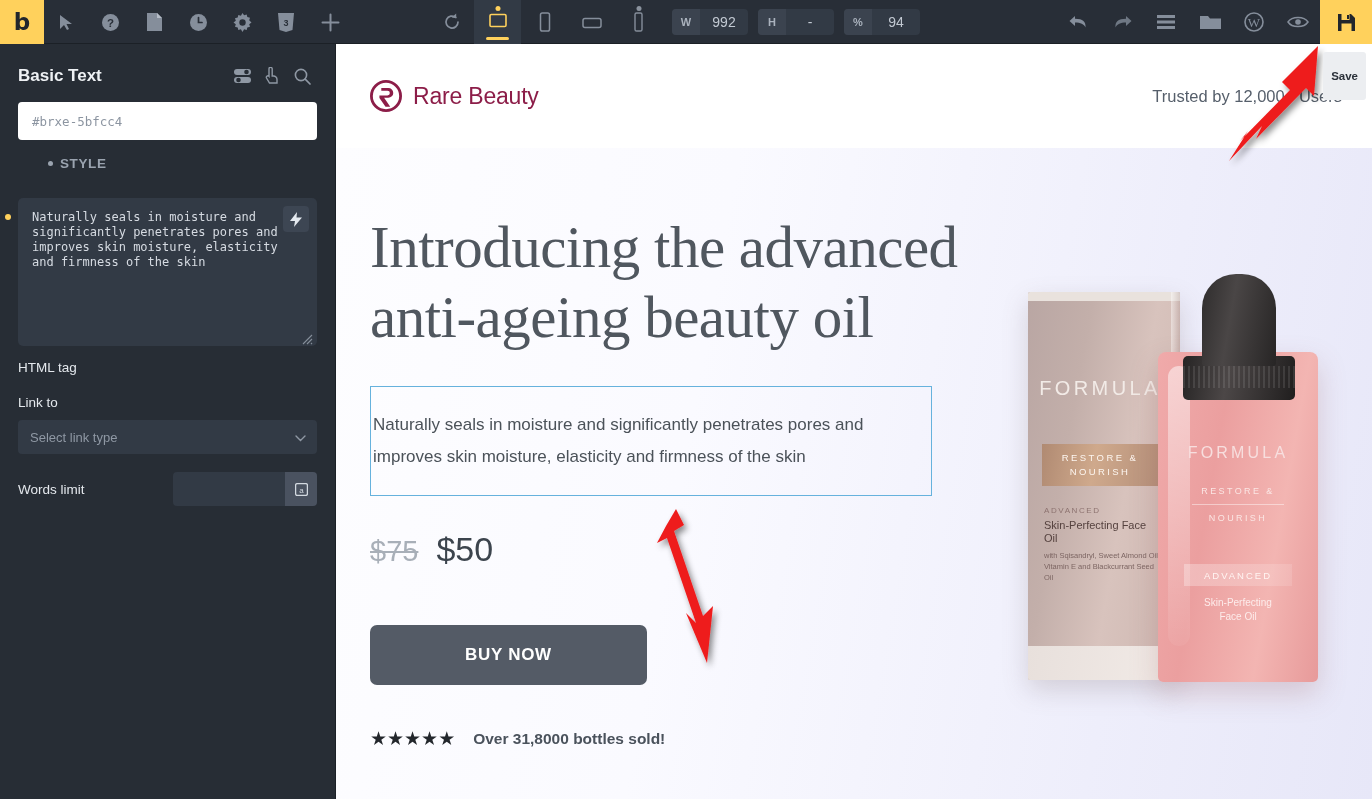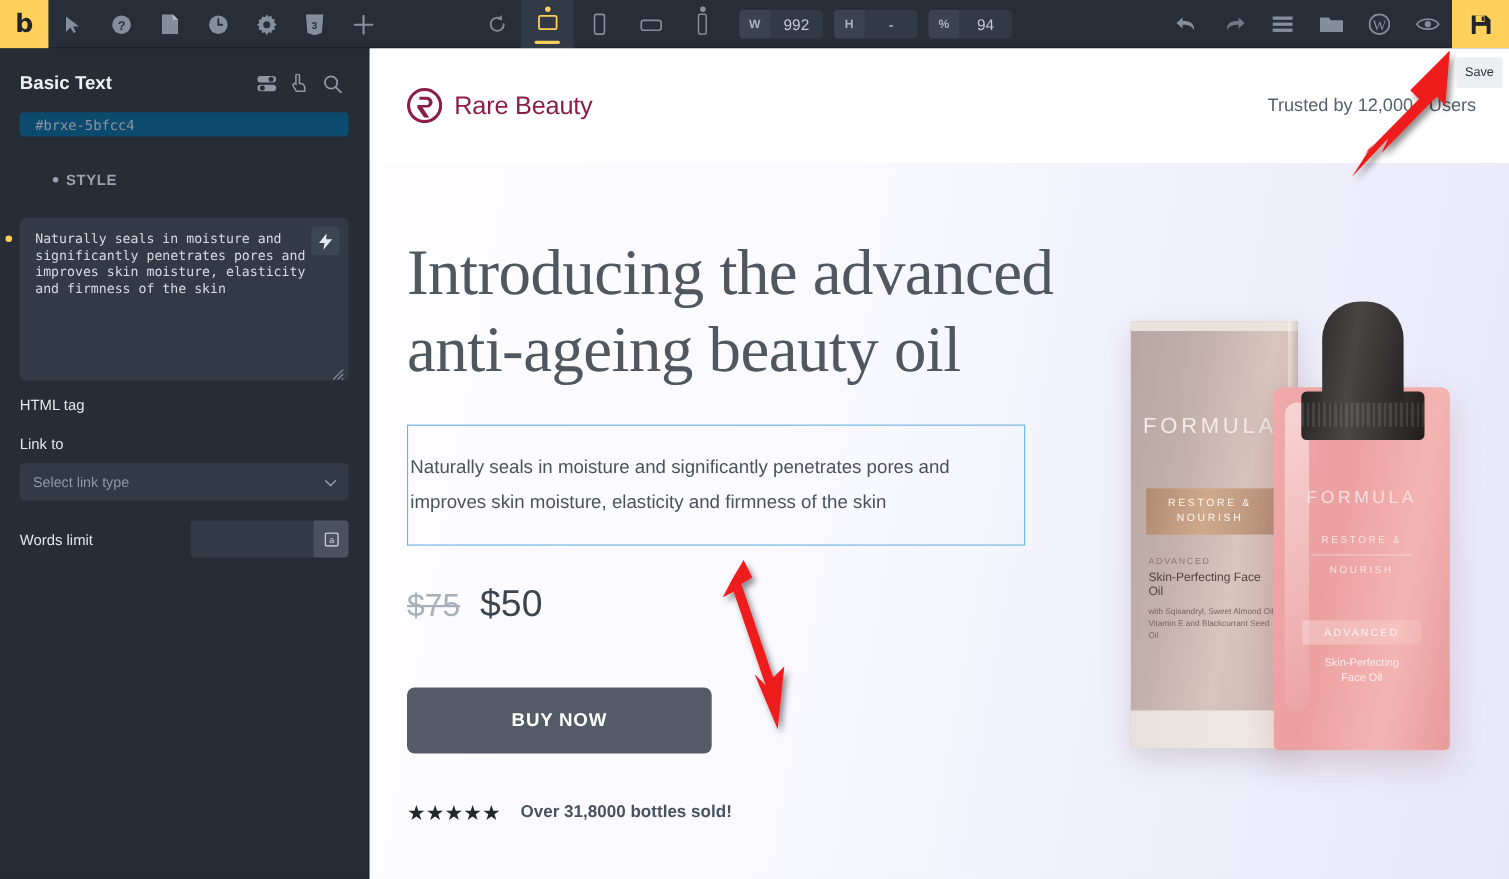--- a/index.html
+++ b/index.html
@@ -60,45 +60,44 @@
     text-align: center;
   }
   .tb-spacer { flex: 1; }
   .tb-save {
     width: 52px; height: 44px; background: #ffd15c;
     display: flex; align-items: center; justify-content: center;
     color: #22262c;
   }
   .save-tooltip {
     position: absolute; top: 52px; right: 6px;
-    background: #eceef1; color: #2b313a; font-size: 11.5px; font-weight: normal;
-    padding: 8px 8px; border-radius: 3px; z-index: 60; margin-left: 10px;
+    background: #eceef1; color: #2b313a; font-size: 11.5px; font-weight: bold;
+    padding: 18px 8px; border-radius: 3px; z-index: 60; margin-left: 10px;
   }
 
   
   .sidebar {
     position: absolute; top: 44px; left: 0; width: 336px; height: 755px;
     background: #272d35; color: #d8dde3;
     border-right: 1px solid #1b2026;
     padding: 0 18px;
   }
   .sb-head {
     display: flex; align-items: center; height: 52px; margin-top: 6px;
   }
   .sb-title { font-size: 17px; font-weight: bold; color: #eef1f4; flex: 1; }
   .sb-head-ico {
     width: 30px; height: 28px; display: flex; align-items: center;
     justify-content: center; color: #8f98a4;
   }
   .id-field {
-    height: 22px; background: #0c4a6e; border-radius: 4px;
+    height: 38px; background: #ffffff; border-radius: 4px;
     display: flex; align-items: center; padding: 0 14px;
     color: #8c95a1; font-size: 12.5px;
     font-family: "DejaVu Sans Mono", monospace;
-    margin-bottom: 16px;
   }
   .tabs { display: flex; align-items: center; height: 46px; margin-bottom: 12px; }
   .tab {
     height: 46px; padding: 0 30px; border-radius: 5px;
     display: flex; align-items: center; justify-content: center;
     font-size: 13.5px; font-weight: bold; letter-spacing: .6px;
     color: #9aa3af;
   }
   .tab.active { background: #323a45; color: #f2f5f8; }
   .tab .dot {

